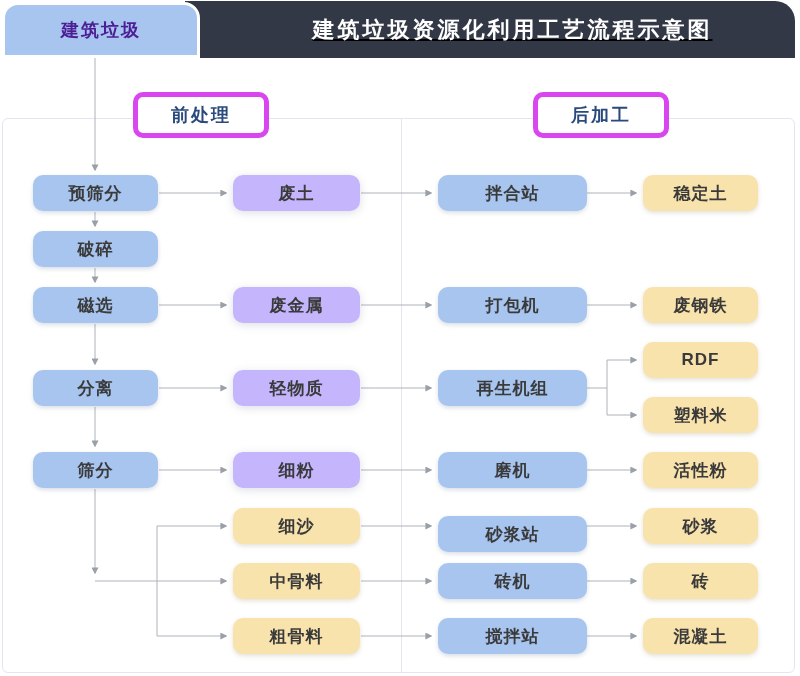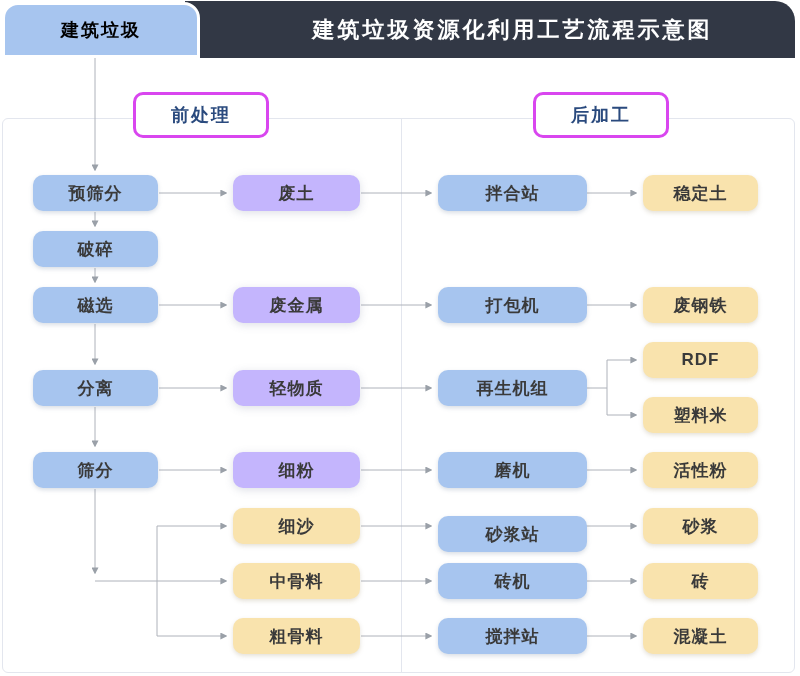--- a/index.html
+++ b/index.html
@@ -6,44 +6,44 @@
   body{
     width:800px;height:676px;position:relative;overflow:hidden;
     background:#ffffff;
     font-family:"Liberation Sans","DejaVu Sans",sans-serif;
   }
   
   .title-bar{
     position:absolute;left:185px;top:1px;width:610px;height:57px;
     background:#323845;border-radius:0 20px 0 0;
     display:flex;align-items:center;justify-content:center;
-    box-sizing:border-box;padding-left:45px;z-index:2;
+    box-sizing:border-box;padding-left:45px;z-index:2;text-decoration:underline;
   }
   .title-bar .title{
     color:#ffffff;font-size:22px;font-weight:bold;letter-spacing:3px;white-space:nowrap;
   }
   .tab{
     position:absolute;left:2px;top:2px;width:192px;height:50px;
     background:#a7c5ef;border:3px solid #ffffff;border-radius:16px 16px 0 0;
     display:flex;align-items:center;justify-content:center;z-index:3;
   }
-  .tab .tab-label{color:#000000;font-size:18px;font-weight:bold;letter-spacing:2px;font-family:Liberation Mono, monospace;}
+  .tab .tab-label{color:#4c1d95;font-size:18px;font-weight:bold;letter-spacing:2px;font-family:Liberation Mono, monospace;}
   
   .panel{
     position:absolute;left:2px;top:118px;width:793px;height:555px;
     box-sizing:border-box;border:1px solid #e3e6ee;border-radius:6px;
     background:#ffffff;z-index:1;
   }
   .divider{
     position:absolute;left:401px;top:118px;height:555px;width:0;
     border-left:1px solid #e3e6ee;z-index:1;
   }
   .section-label{
     position:absolute;width:136px;height:46px;box-sizing:border-box;
-    background:#ffffff;border:3px solid #d946ef;border-radius:10px;
+    background:#ffffff;border:5px solid #d946ef;border-radius:10px;
     display:flex;align-items:center;justify-content:center;
     color:#2a4a7e;font-size:18px;font-weight:600;letter-spacing:2px;z-index:6;
   }
   #sec-pre{left:133px;top:92px;}
   #sec-post{left:533px;top:92px;}
   
   .node{
     position:absolute;height:36px;box-sizing:border-box;border-radius:10px;
     display:flex;align-items:center;justify-content:center;
     font-size:17px;font-weight:600;color:#3a3a3a;letter-spacing:1px;

